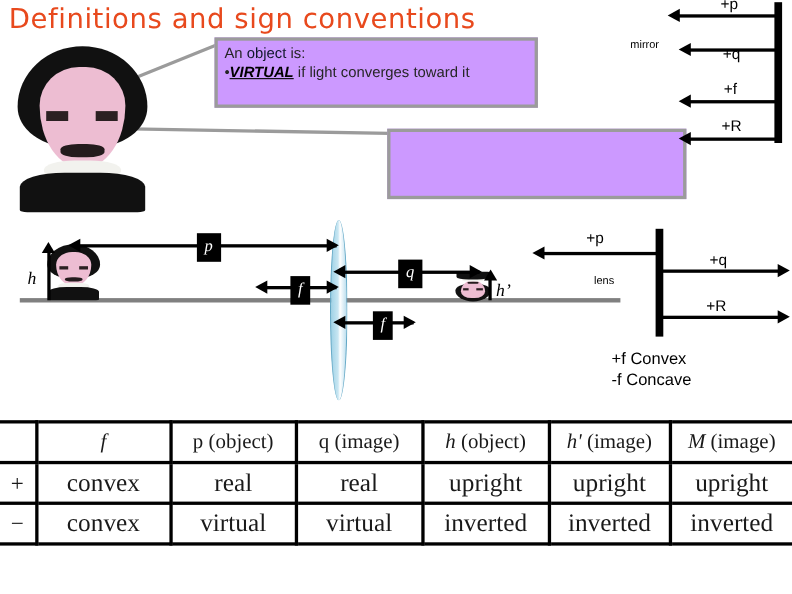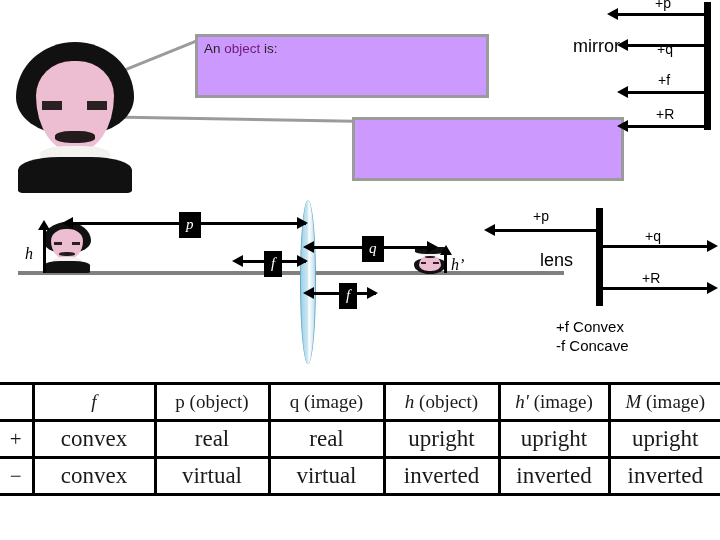--- a/index.html
+++ b/index.html
@@ -35,21 +35,21 @@
   .callout {
     background: #cc99ff;
     border: 3px solid #9b9b9b;
     box-sizing: border-box;
     color: #262626;
     font-size: 13.5px;
     line-height: 17px;
     padding: 3px 6px 4px 6px;
   }
   .callout .ln { white-space: nowrap; }
-  .callout .hl-object { color: #701a75; text-align: right; }
+  .callout .hl-object { color: #0f172a; text-align: right; }
   .callout .hl-image { color: #fbf0c8; }
   .callout b.em {
     font-weight: bold;
     font-style: italic;
     text-decoration: underline;
     color: #000;
   }
   #callout1 { left: 195px; top: 34px; width: 294px; height: 64px; }
   #callout2 { left: 352px; top: 117px; width: 272px; height: 64px; }
 
@@ -72,21 +72,21 @@
     border-right: 6px solid transparent;
     border-bottom: 10px solid #000;
   }
   .sign-lbl {
     font-size: 14px;
     color: #000;
     font-family: "Liberation Sans", sans-serif;
     white-space: nowrap;
   }
   .plain-lbl {
-    font-size: 18px;
+    font-size: 10px;
     color: #000;
     white-space: nowrap;
   }
 
   
   #axis {
     left: 18px; top: 271px; width: 546px; height: 4px;
     background: #808080;
   }
   .var-box {
@@ -184,39 +184,44 @@
   #conv-table .sgn { font-size: 21px; }
   #conv-table .var { font-style: italic; }
   #conv-table tr td:first-child, #conv-table tr th:first-child { border-left: none; }
   #conv-table tr td:last-child, #conv-table tr th:last-child { border-right: none; }
 </style>
 </head>
 <body>
 
 <div id="stage">
 
+  <div class="abs" id="title">Definitions and sign conventions</div>
 
   <div class="abs leader" style="left:96px; top:80px; width:108px; transform:rotate(-22deg);"></div>
   <div class="abs leader" style="left:82px; top:115px; width:272px; transform:rotate(1deg);"></div>
 
   <div class="poe" id="poe-large" style="left:16px; top:42px; width:118px; height:148px;">
     <div class="hair"></div>
     <div class="face"></div>
     <div class="brow l"></div>
     <div class="brow r"></div>
     <div class="stache"></div>
     <div class="collar"></div>
     <div class="coat"></div>
   </div>
 
   <div class="abs callout" id="callout1">
     <div class="ln">
       <span>An</span>
       <span class="hl-object">object</span>
       <span>is:</span>
+    </div>
+    <div class="ln">
+      <span>•</span><b class="em">VIRTUAL</b>
+      <span>if light converges toward it</span>
     </div>
   </div>
 
   <div class="abs callout" id="callout2">
   </div>
 
   <div class="abs" style="left:600px; top:0px; width:120px; height:132px;">
 
     <div class="abs vbar" style="left:104px; top:2px; width:7px; height:128px;"></div>
 

